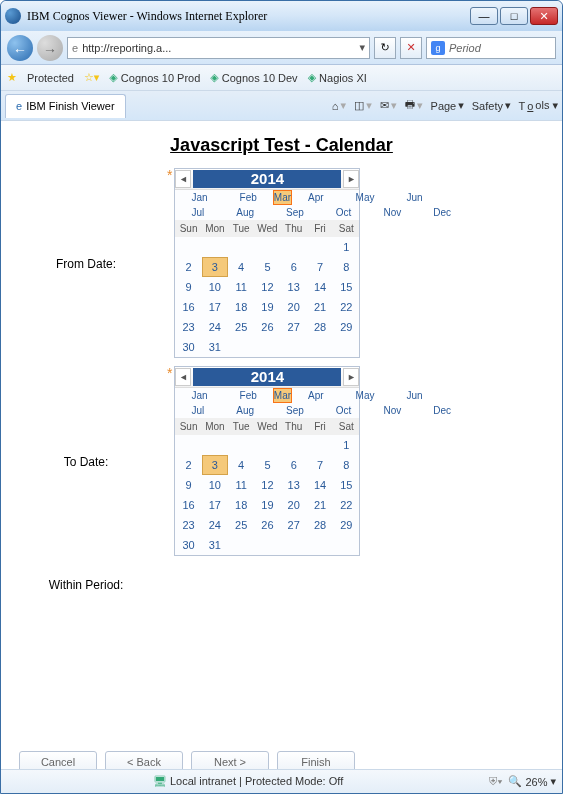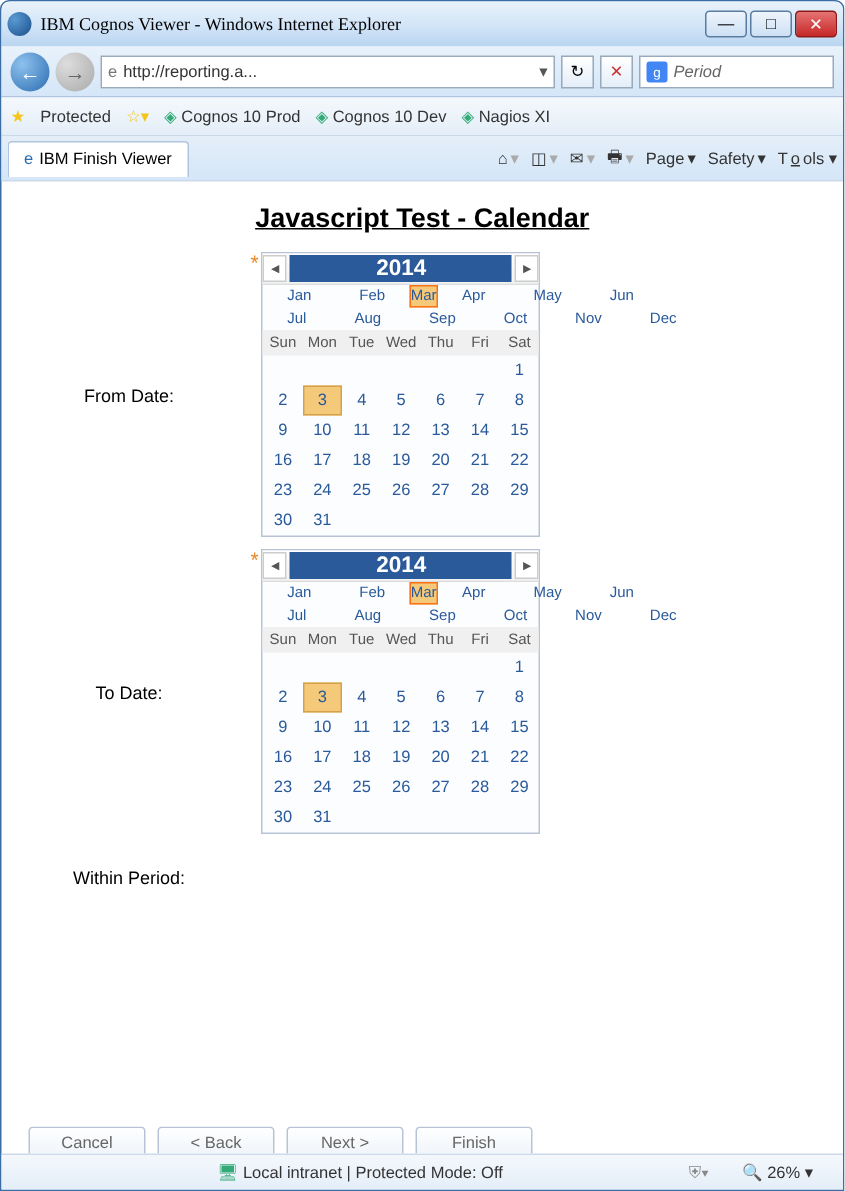--- a/index.html
+++ b/index.html
@@ -145,21 +145,21 @@
   height: 18px; overflow: hidden;
 }
 .pbtn {
   width: 78px; height: 22px; border: 1px solid #b8c4d6; border-radius: 3px;
   background: linear-gradient(#fff,#eef3f9); font-size: 11px; color: #666;
   display: flex; align-items: center; justify-content: center;
 }
 .statusbar {
   height: 24px; background: linear-gradient(to bottom, #f4f8fc, #e4eef8);
   border-top: 1px solid #cbd9e8; display: flex; align-items: center;
-  padding: 0 20px; font-size: 11px; color: #333; gap: 22px;
+  padding: 0 6px; font-size: 11px; color: #333; gap: 6px;
 }
 .statusbar .zone { flex: 1; text-align: center; }
 .statusbar .zoom { display: flex; align-items: center; gap: 3px; }
 .form-row.period .form-label { padding-top: 14px; }
 .checkbox-holder { display:flex; flex-direction:column; align-items:flex-start; gap:2px; }
 </style>
 </head>
 <body>
 
 <div class="window">

